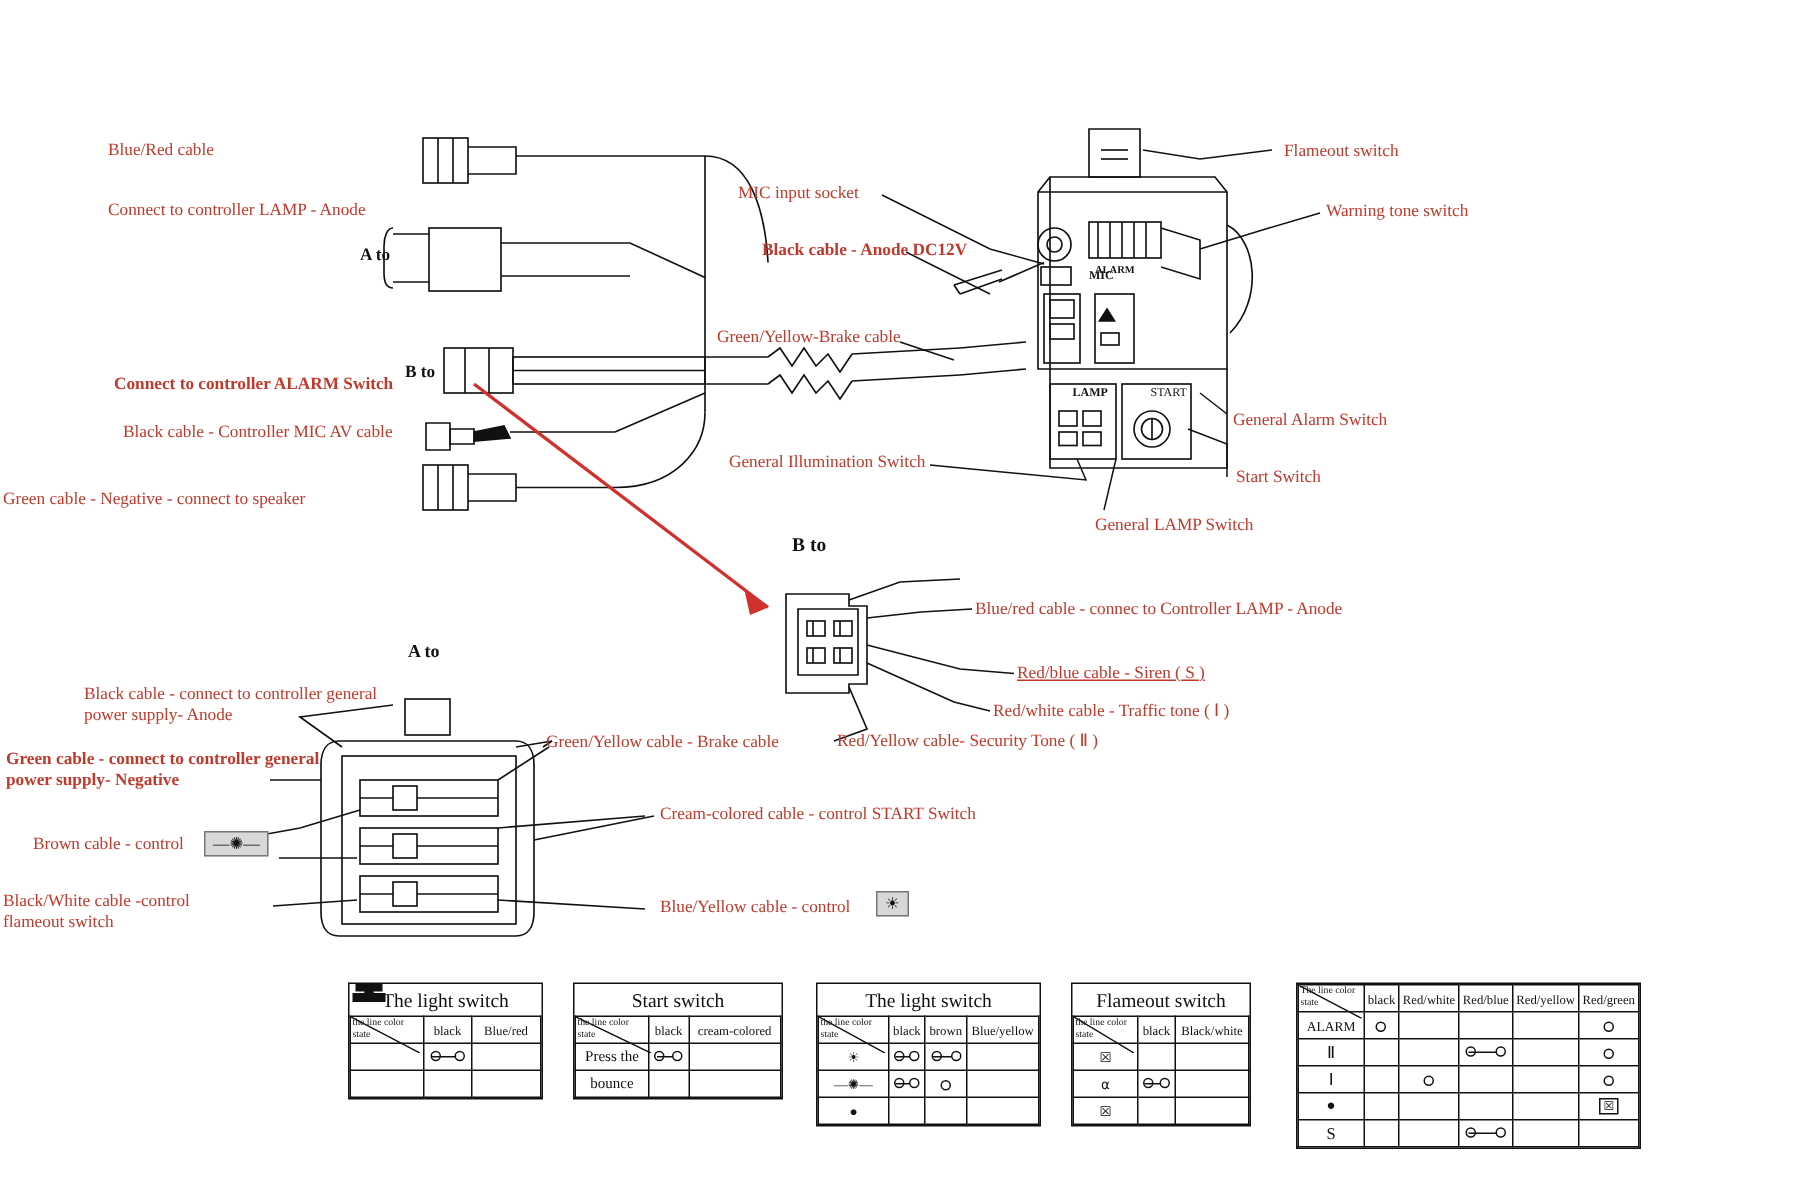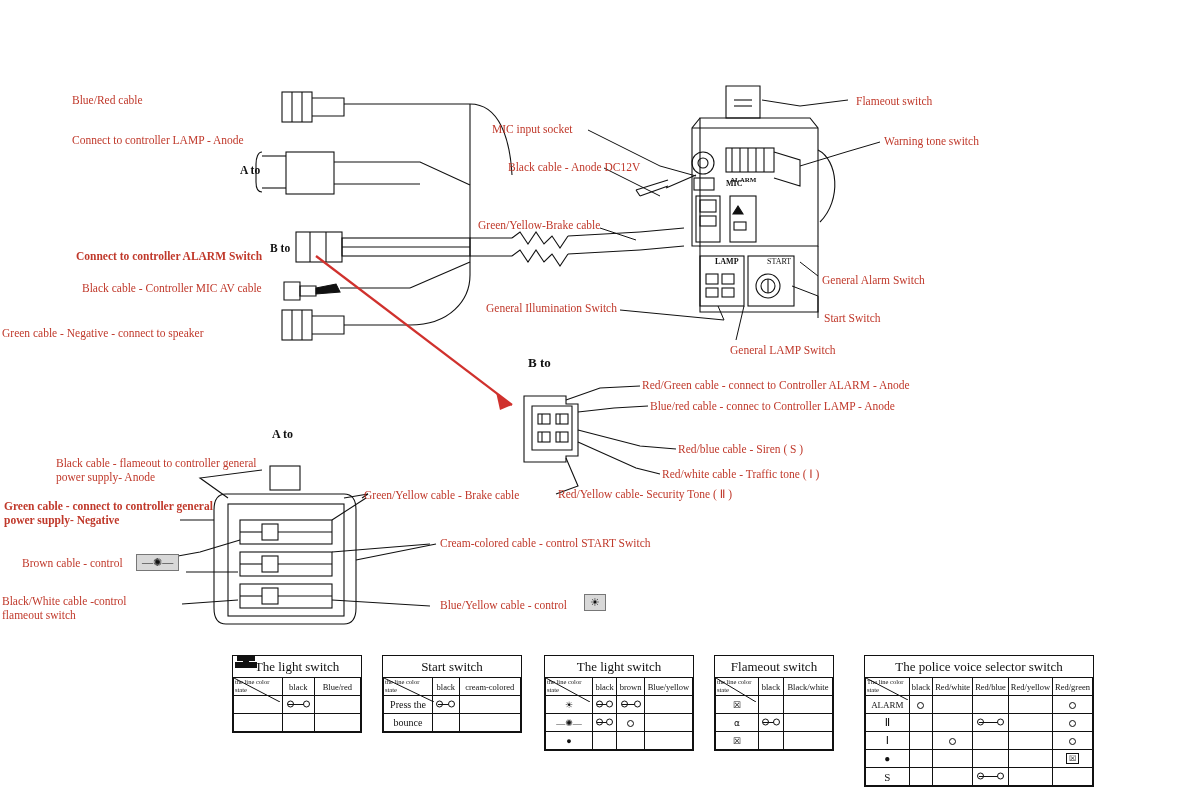--- a/index.html
+++ b/index.html
@@ -229,44 +229,43 @@
 
   <div class="lbl" style="left:72px;top:93px;">Blue/Red cable</div>
   <div class="lbl" style="left:72px;top:112px;margin-top:21px;">Connect to controller LAMP - Anode</div>
   <div class="lbl blk bold" style="left:240px;top:163px;">A to</div>
   <div class="lbl" style="left:76px;top:249px;font-weight:bold;">Connect to controller ALARM Switch</div>
   <div class="lbl blk bold" style="left:270px;top:241px;">B to</div>
   <div class="lbl" style="left:82px;top:281px;">Black cable - Controller MIC AV cable</div>
   <div class="lbl" style="left:2px;top:326px;">Green cable -  Negative - connect to speaker</div>
 
   <div class="lbl" style="left:492px;top:122px;">MIC input socket</div>
-  <div class="lbl" style="left:508px;top:160px;">Black cable - Anode  DC12V</div>
+  <div class="lbl" style="left:508px;top:160px;font-weight:bold;">Black cable - Anode  DC12V</div>
   <div class="lbl" style="left:478px;top:218px;">Green/Yellow-Brake cable</div>
   <div class="lbl" style="left:486px;top:301px;">General Illumination Switch</div>
   <div class="lbl" style="left:730px;top:343px;">General LAMP Switch</div>
 
   <div class="lbl" style="left:856px;top:94px;">Flameout switch</div>
   <div class="lbl" style="left:884px;top:134px;">Warning tone switch</div>
   <div class="lbl" style="left:822px;top:273px;">General Alarm Switch</div>
   <div class="lbl" style="left:824px;top:311px;">Start Switch</div>
 
   <div class="lbl blk" style="left:726px;top:179px;font-size:8px;font-weight:bold;">MIC</div>
   <div class="lbl blk" style="left:730px;top:176px;font-size:7px;font-weight:bold;">ALARM</div>
   <div class="lbl blk" style="left:703px;top:257px;font-size:8px;font-weight:bold;margin-left:12px;">LAMP</div>
   <div class="lbl blk" style="left:751px;top:257px;font-size:8px;font-weight:normal;margin-left:16px;">START</div>
 
   <div class="lbl blk bold" style="left:528px;top:355px;font-size:13px;">B to</div>
-  <div class="lbl" style="left:642px;top:378px;">Red/Green cable - connect to Controller ALARM - Anode</div>
   <div class="lbl" style="left:650px;top:399px;">Blue/red cable - connec to Controller LAMP - Anode</div>
-  <div class="lbl" style="left:678px;top:442px;">Red/blue cable - Siren ( S )</div>
+  <div class="lbl" style="left:678px;top:442px;text-decoration:underline;">Red/blue cable - Siren ( S )</div>
   <div class="lbl" style="left:662px;top:467px;">Red/white cable - Traffic tone ( Ⅰ )</div>
   <div class="lbl" style="left:558px;top:487px;">Red/Yellow cable- Security Tone ( Ⅱ )</div>
 
   <div class="lbl blk bold" style="left:272px;top:427px;font-size:12px;">A to</div>
-  <div class="lbl" style="left:56px;top:456px;white-space:pre;">Black cable - flameout to controller general
+  <div class="lbl" style="left:56px;top:456px;white-space:pre;">Black cable - connect to controller general
 power supply- Anode</div>
   <div class="lbl" style="left:4px;top:499px;white-space:pre;font-weight:bold;">Green cable - connect to controller general
 power supply- Negative</div>
   <div class="lbl" style="left:22px;top:556px;">Brown cable - control</div>
   <div class="lbl" style="left:2px;top:594px;white-space:pre;">Black/White cable -control
 flameout switch</div>
 
   <div class="lbl" style="left:364px;top:488px;">Green/Yellow cable - Brake cable</div>
   <div class="lbl" style="left:440px;top:536px;">Cream-colored cable - control START Switch</div>
   <div class="lbl" style="left:440px;top:598px;">Blue/Yellow cable - control</div>
@@ -408,21 +407,20 @@
       <tr>
         <td><span class="icosm">☒</span></td>
         <td></td>
         <td></td>
       </tr>
     </tbody>
       </table>
   </div>
 
   <div class="tbl" style="left:864px;top:655px;width:228px;">
-    <div class="cap">The police voice selector switch</div>
     <table class="grid">
       <tbody>
           <tr>
         <td class="hdr diagcell" style="width:40px;">
           <svg class="slash" width="42" height="22">
                 <line x1="0" y1="0" x2="42" y2="22" stroke="#111" stroke-width="1"></line>
               </svg>
           <span class="d1">The line color</span>
           <span class="d2">state</span>
         </td>

